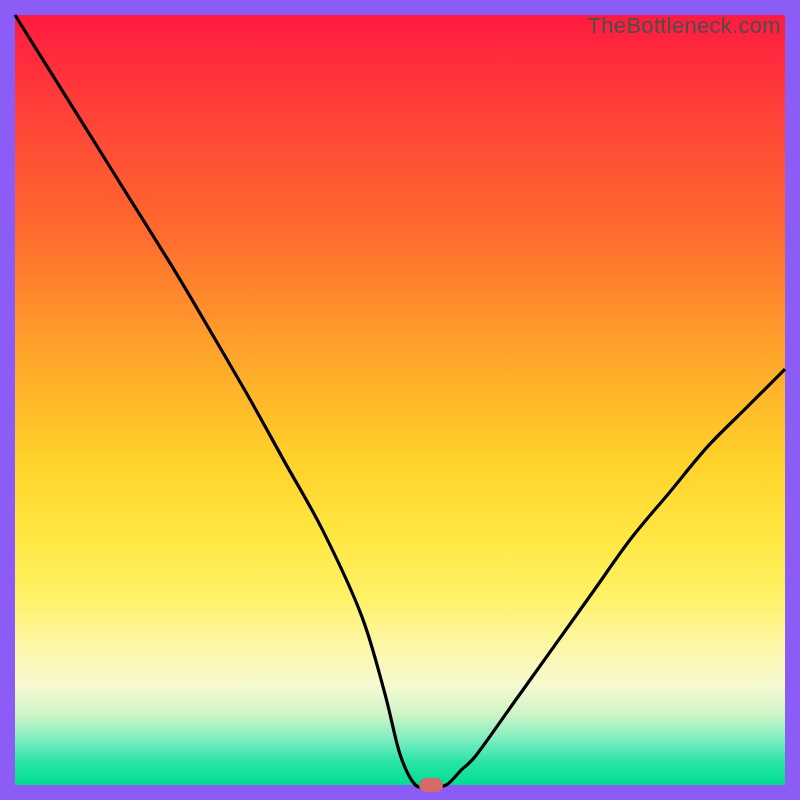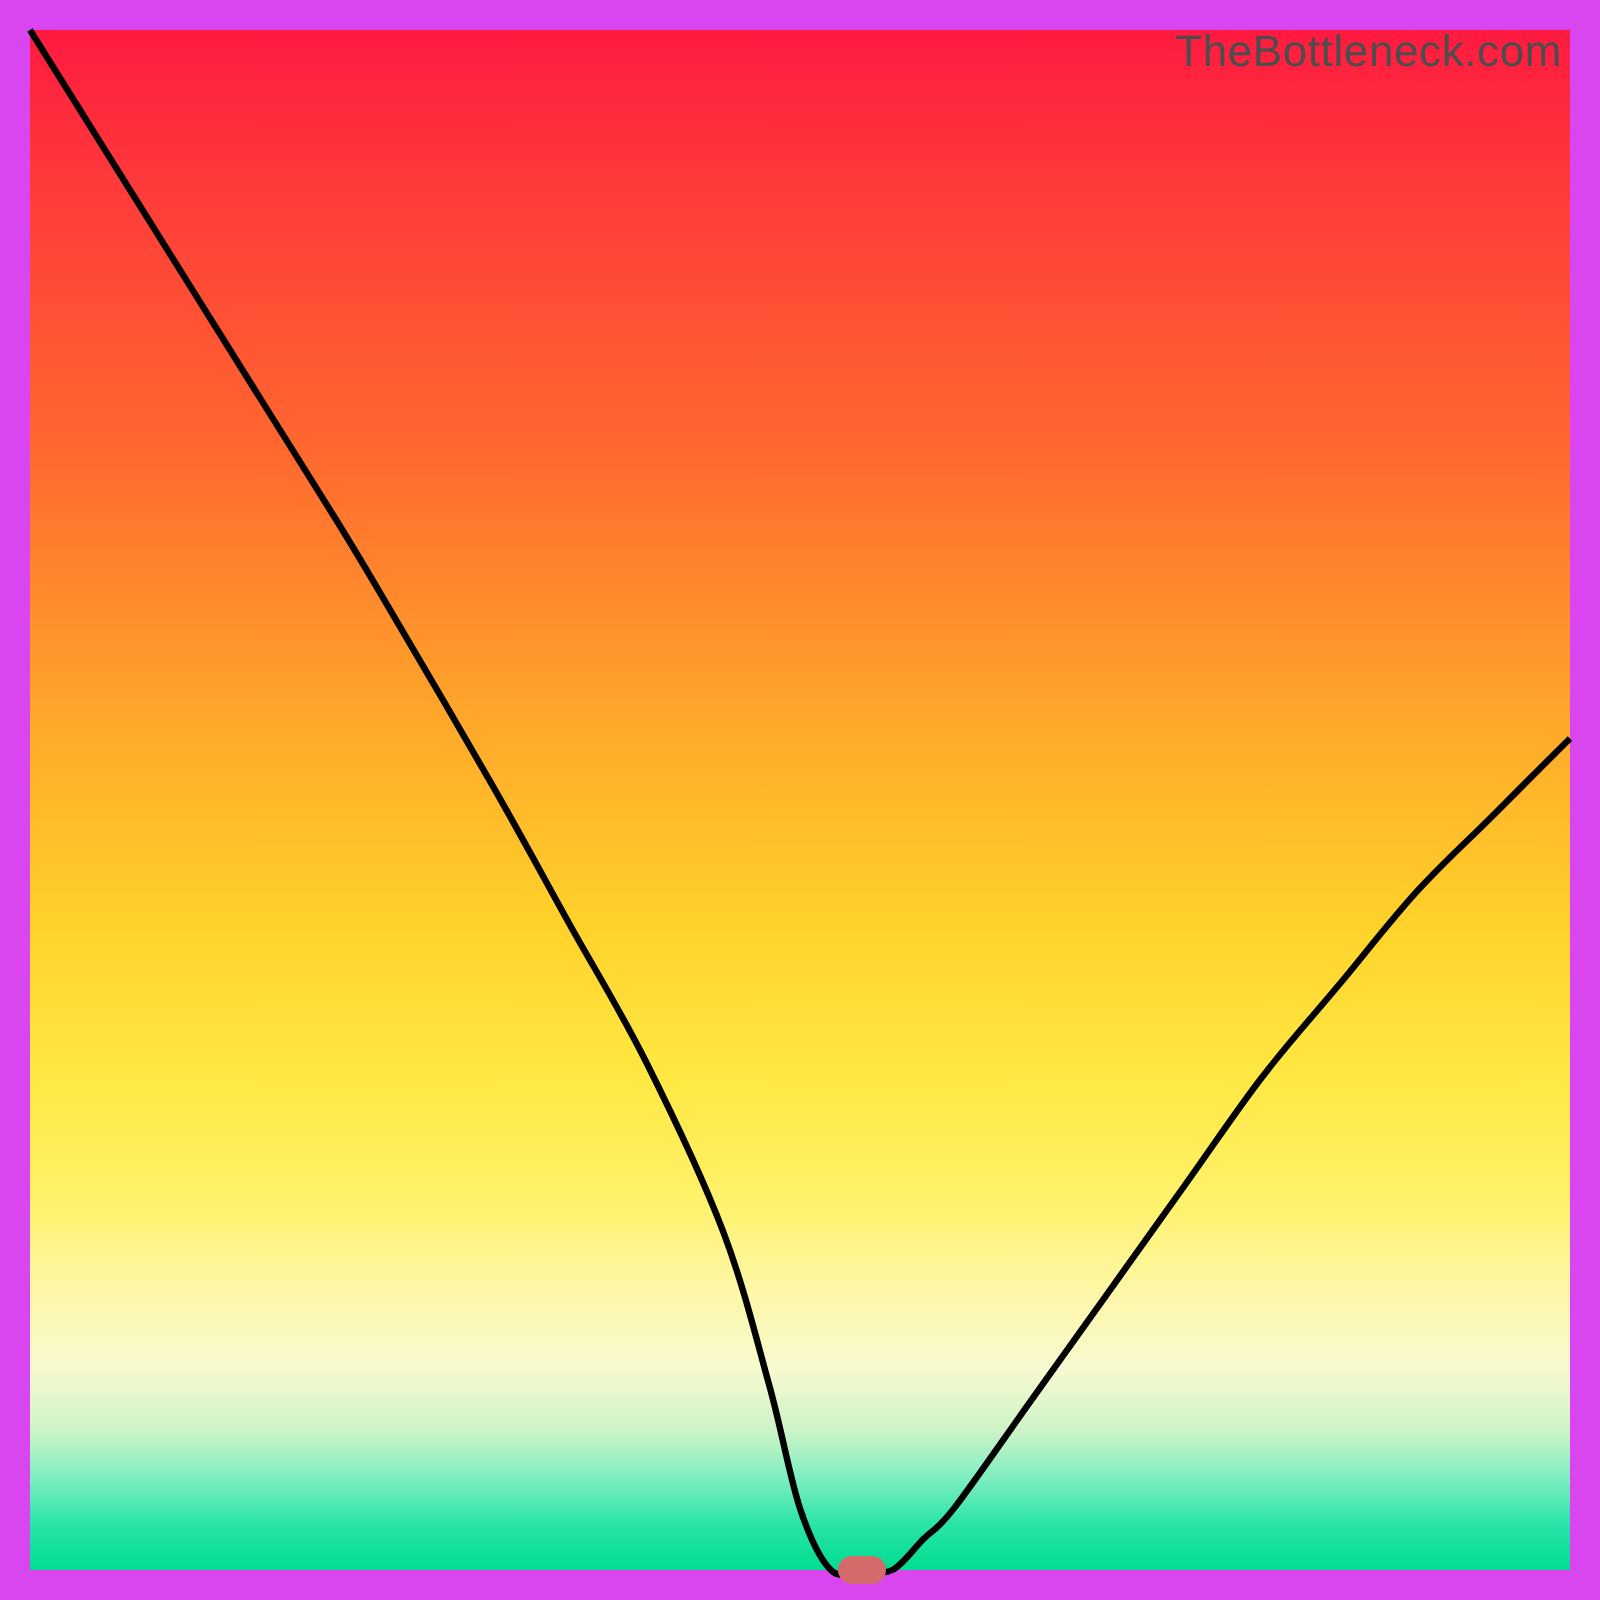--- a/index.html
+++ b/index.html
@@ -8,21 +8,21 @@
     width: 800px;
     height: 800px;
     background: #000;
     overflow: hidden;
     font-family: Arial, Helvetica, sans-serif;
   }
   .frame {
     position: relative;
     width: 800px;
     height: 800px;
-    background: #d946ef;
+    background: #8b5cf6;
   }
   .plot-area {
     position: absolute;
     left: 15px;
     top: 15px;
     width: 770px;
     height: 770px;
     background: linear-gradient(
       to bottom,
       #ff1a40 0%,

